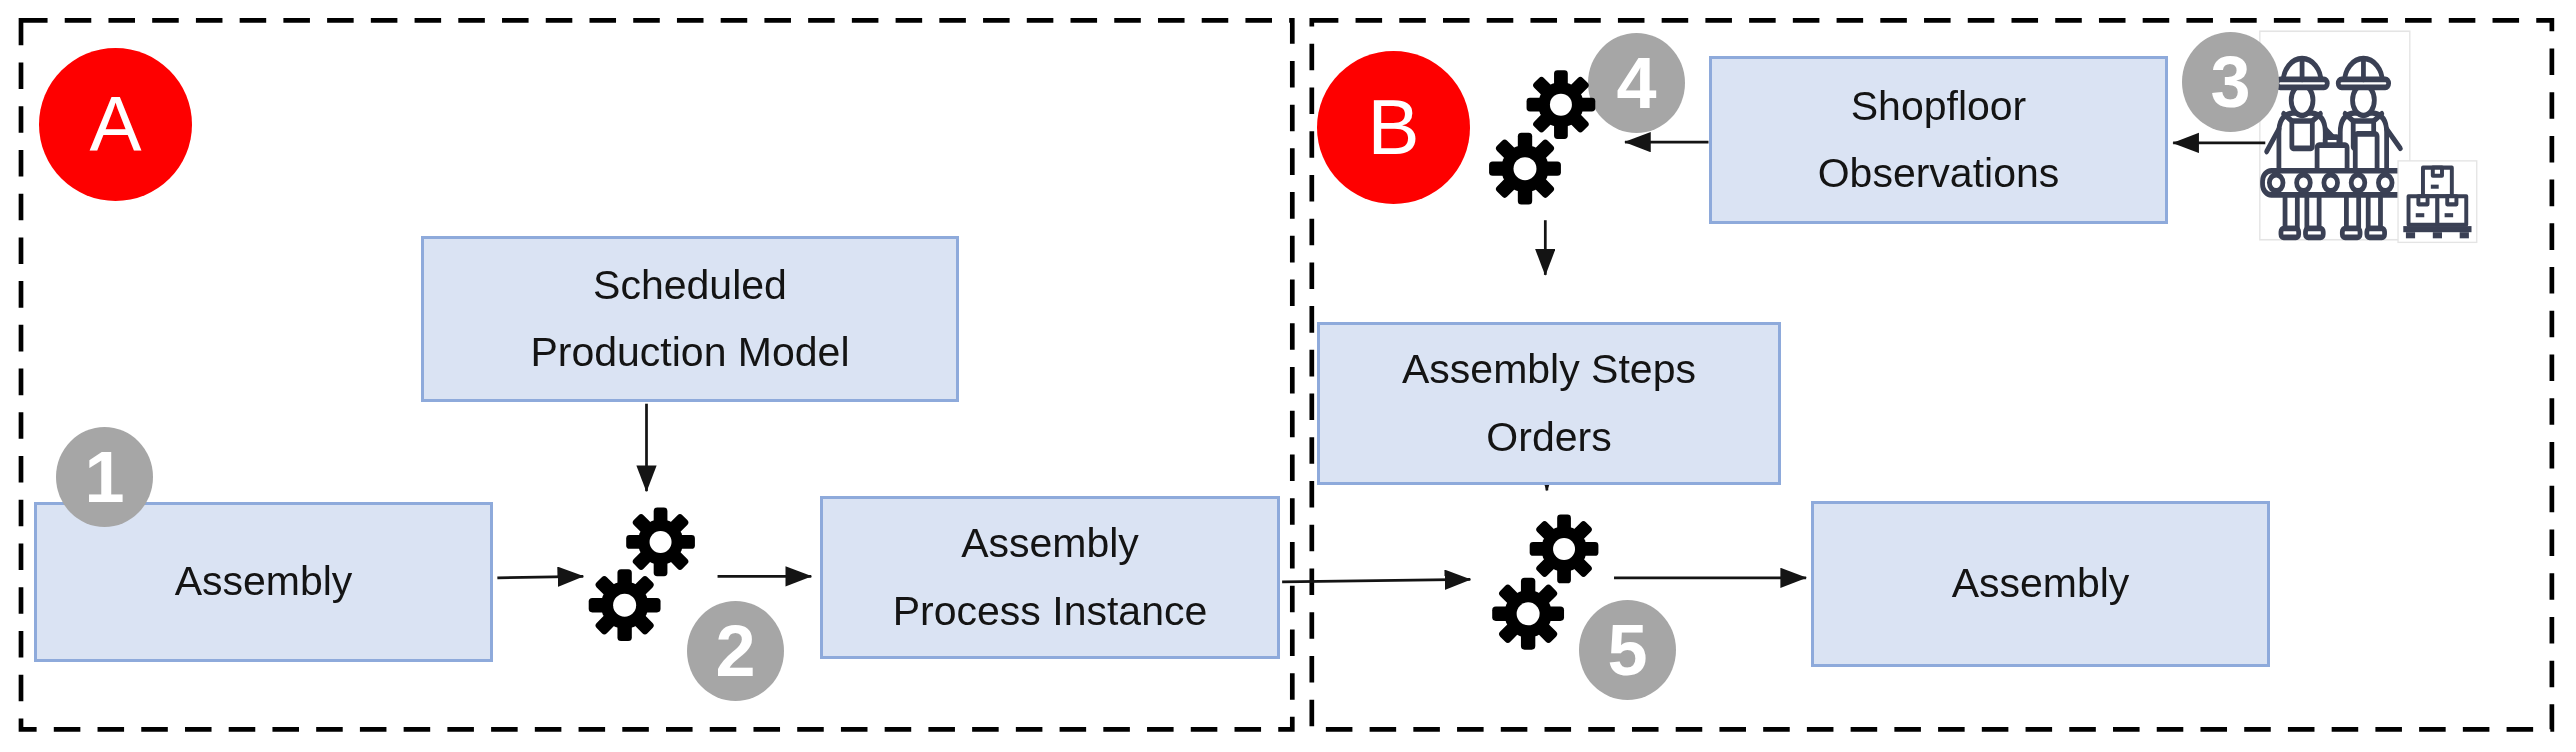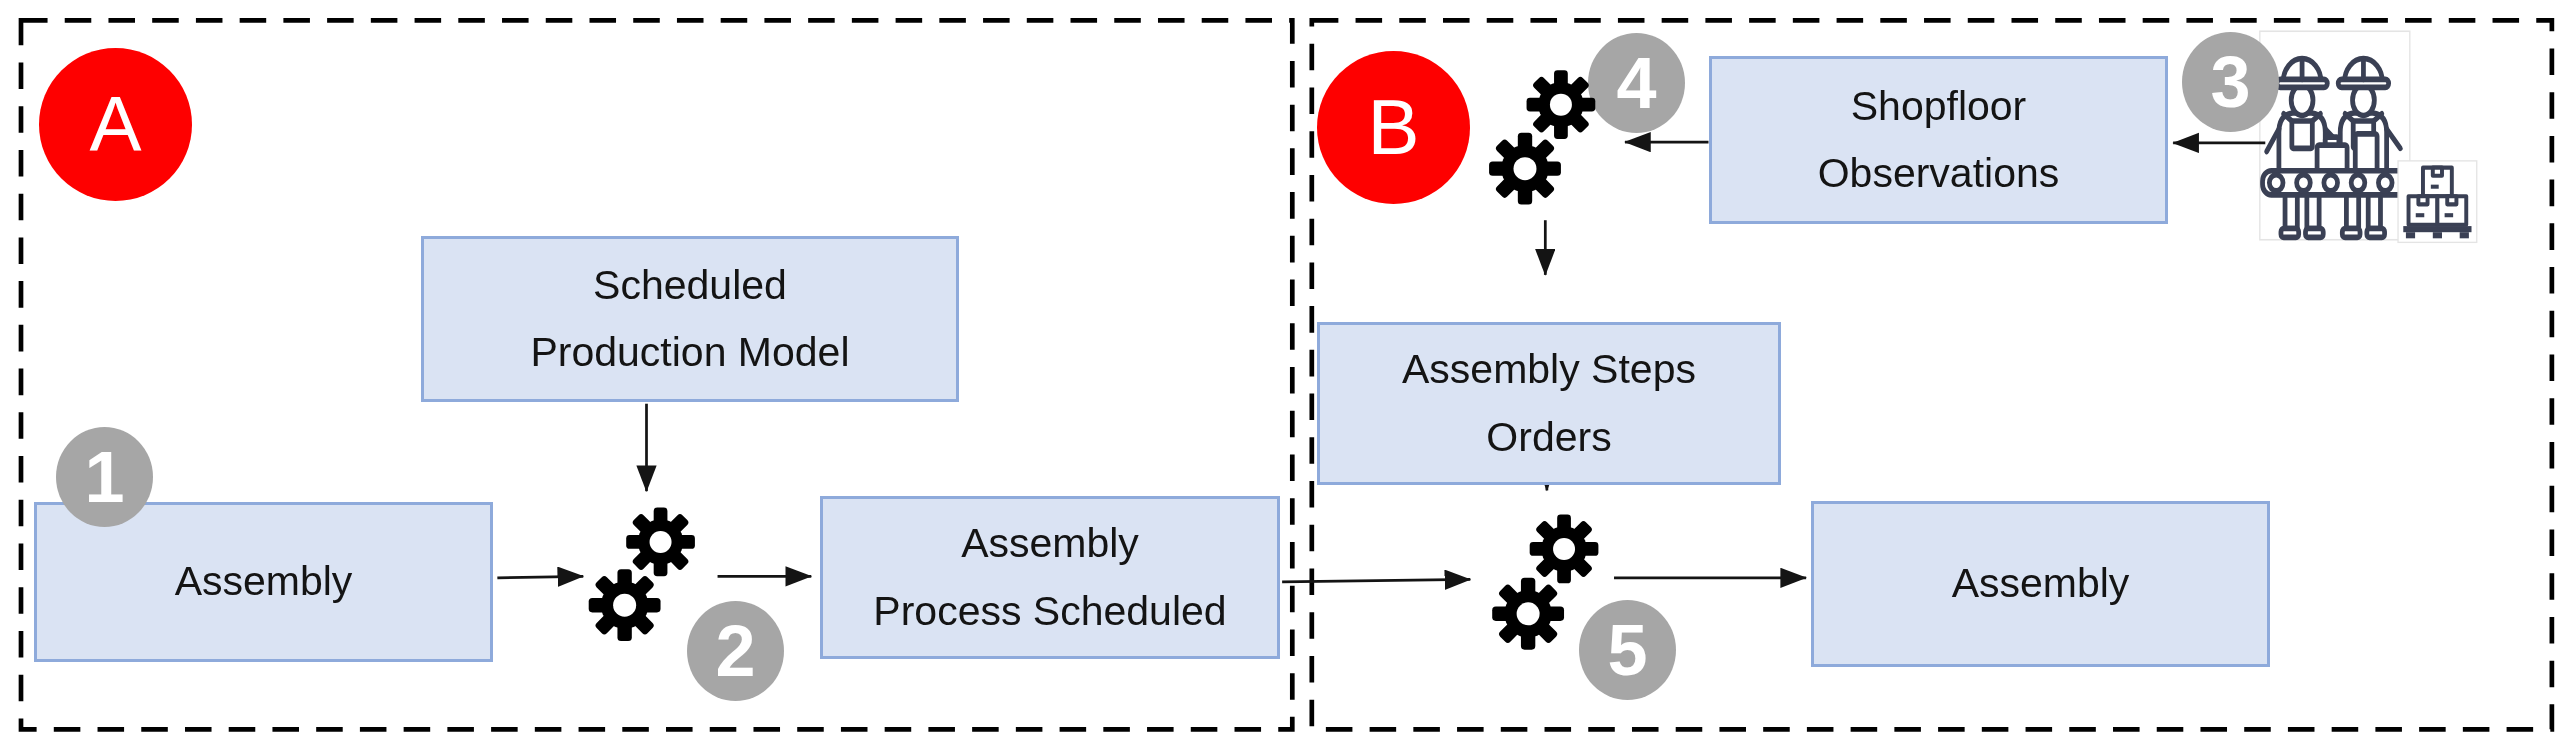--- a/index.html
+++ b/index.html
@@ -166,21 +166,21 @@
     <span>Scheduled</span>
     <span>Production Model</span>
   </div>
 
   <div class="pbox" style="left:34px;top:502px;width:459px;height:160px;">
     <span>Assembly</span>
   </div>
 
   <div class="pbox" style="left:820px;top:496px;width:460px;height:163px;">
     <span>Assembly</span>
-    <span>Process Scheduled</span>
+    <span>Process Instance</span>
   </div>
 
   <div class="pbox" style="left:1709px;top:56px;width:459px;height:168px;">
     <span>Shopfloor</span>
     <span>Observations</span>
   </div>
 
   <div class="pbox" style="left:1317px;top:294px;width:464px;height:163px;margin-top:28px;">
     <span>Assembly Steps</span>
     <span>Orders</span>

